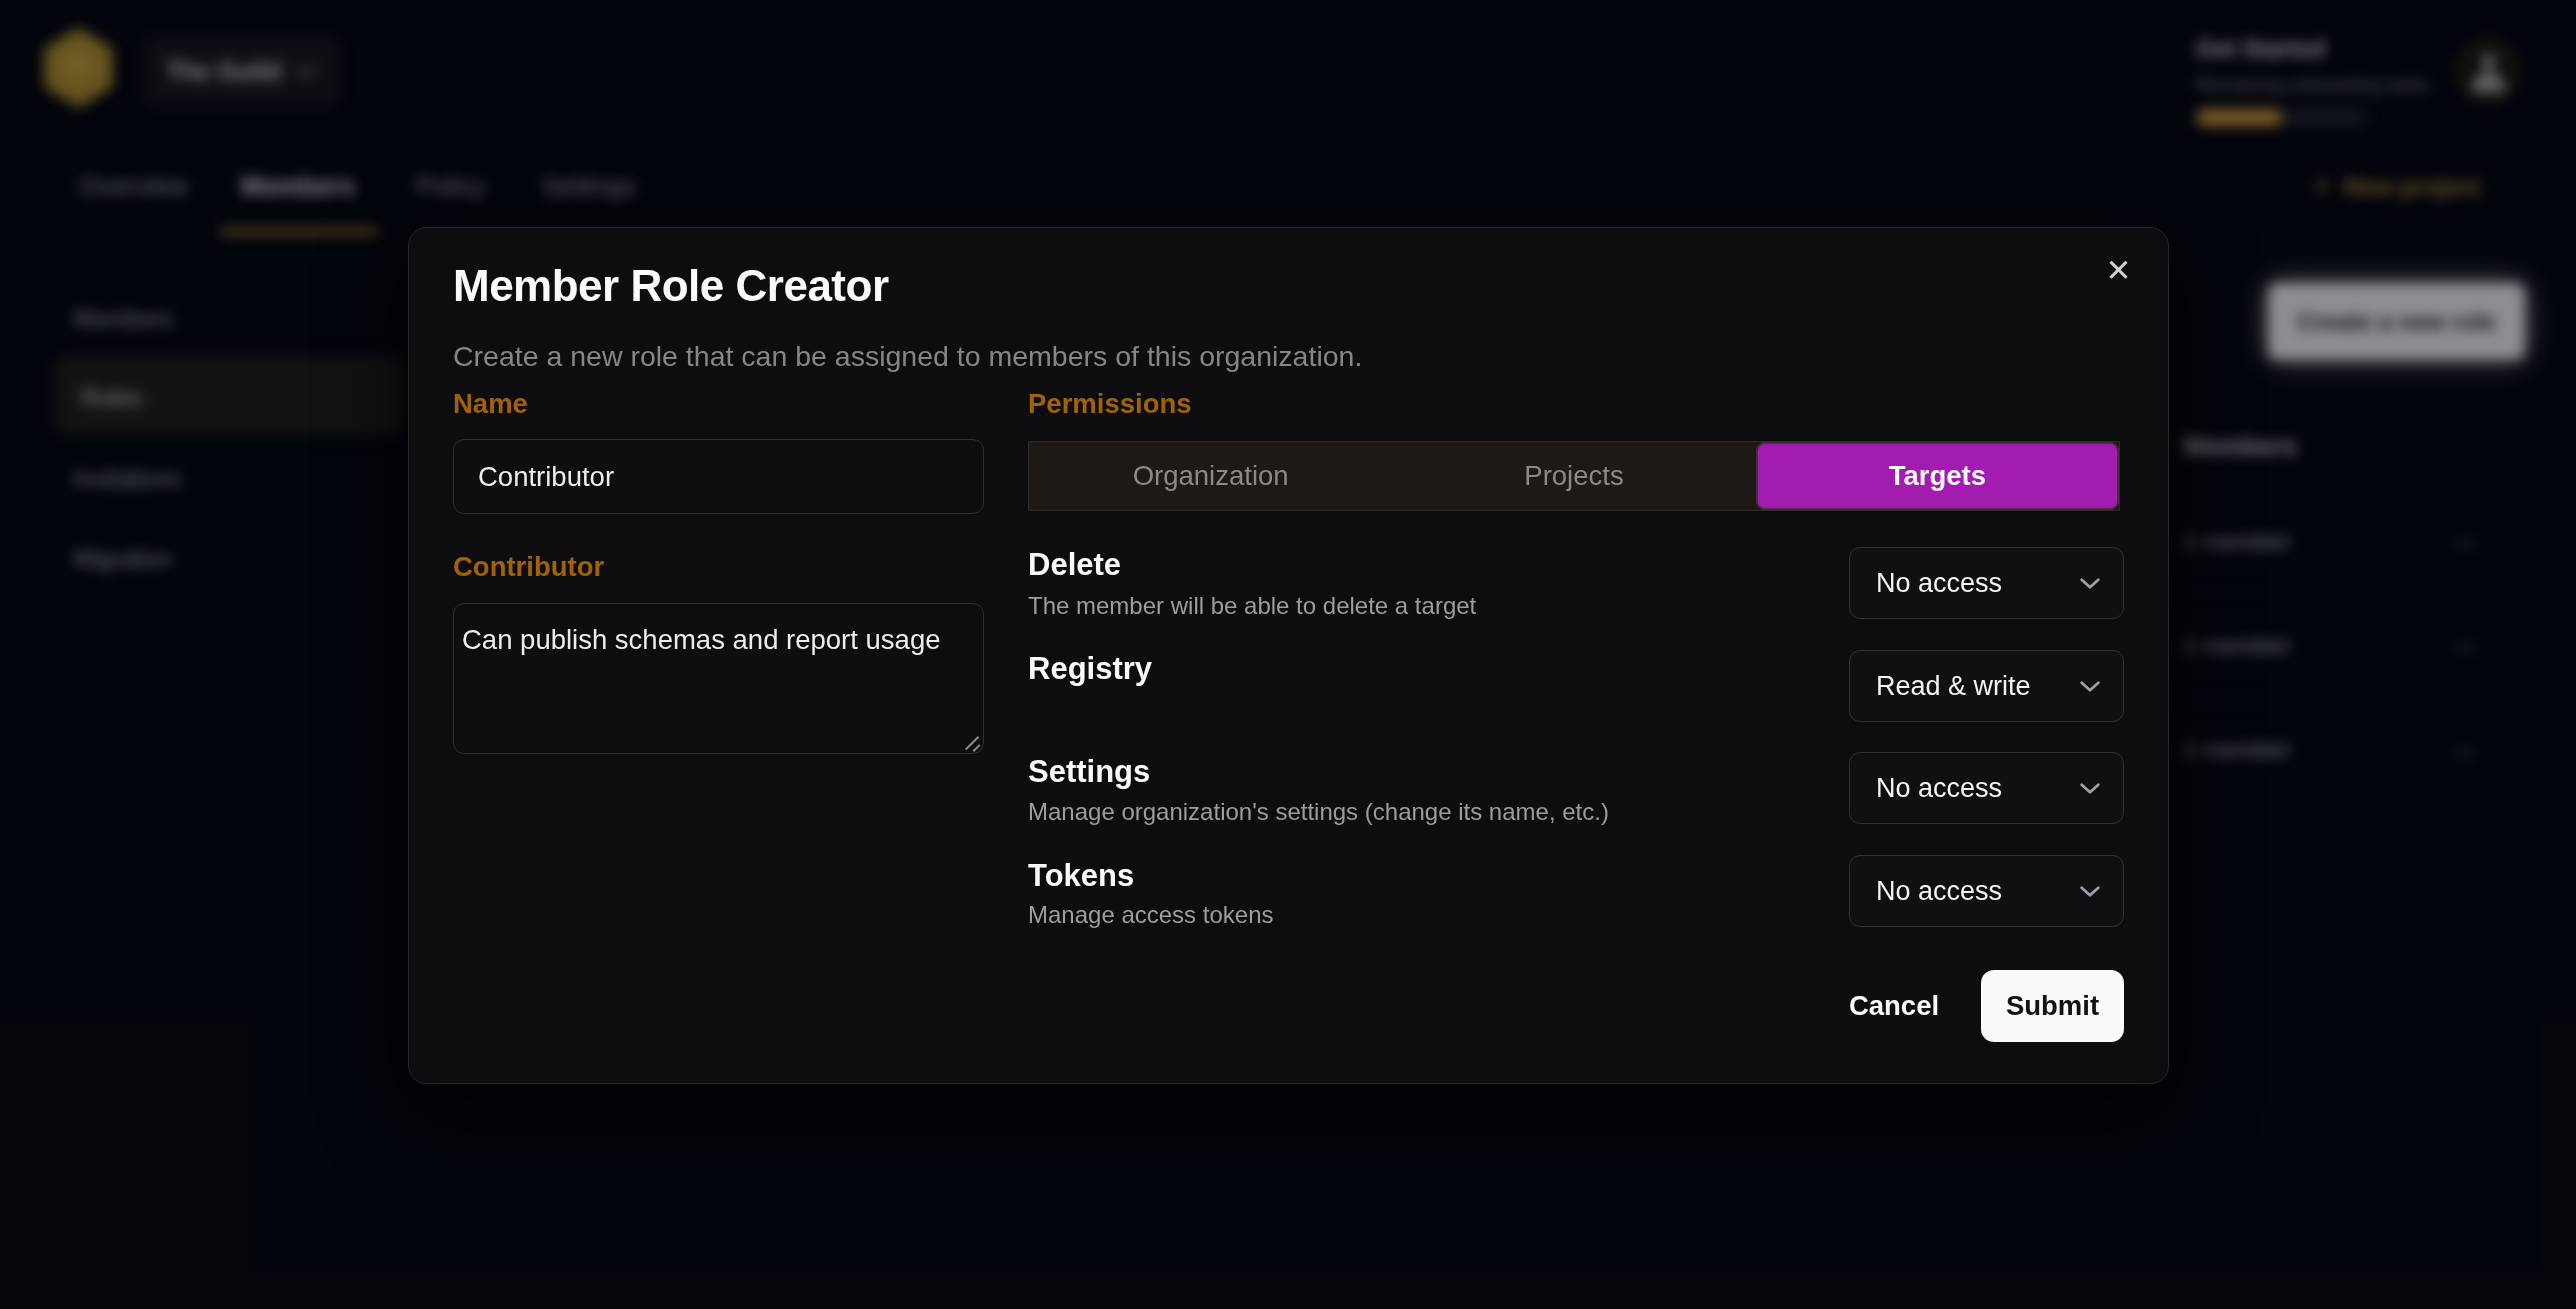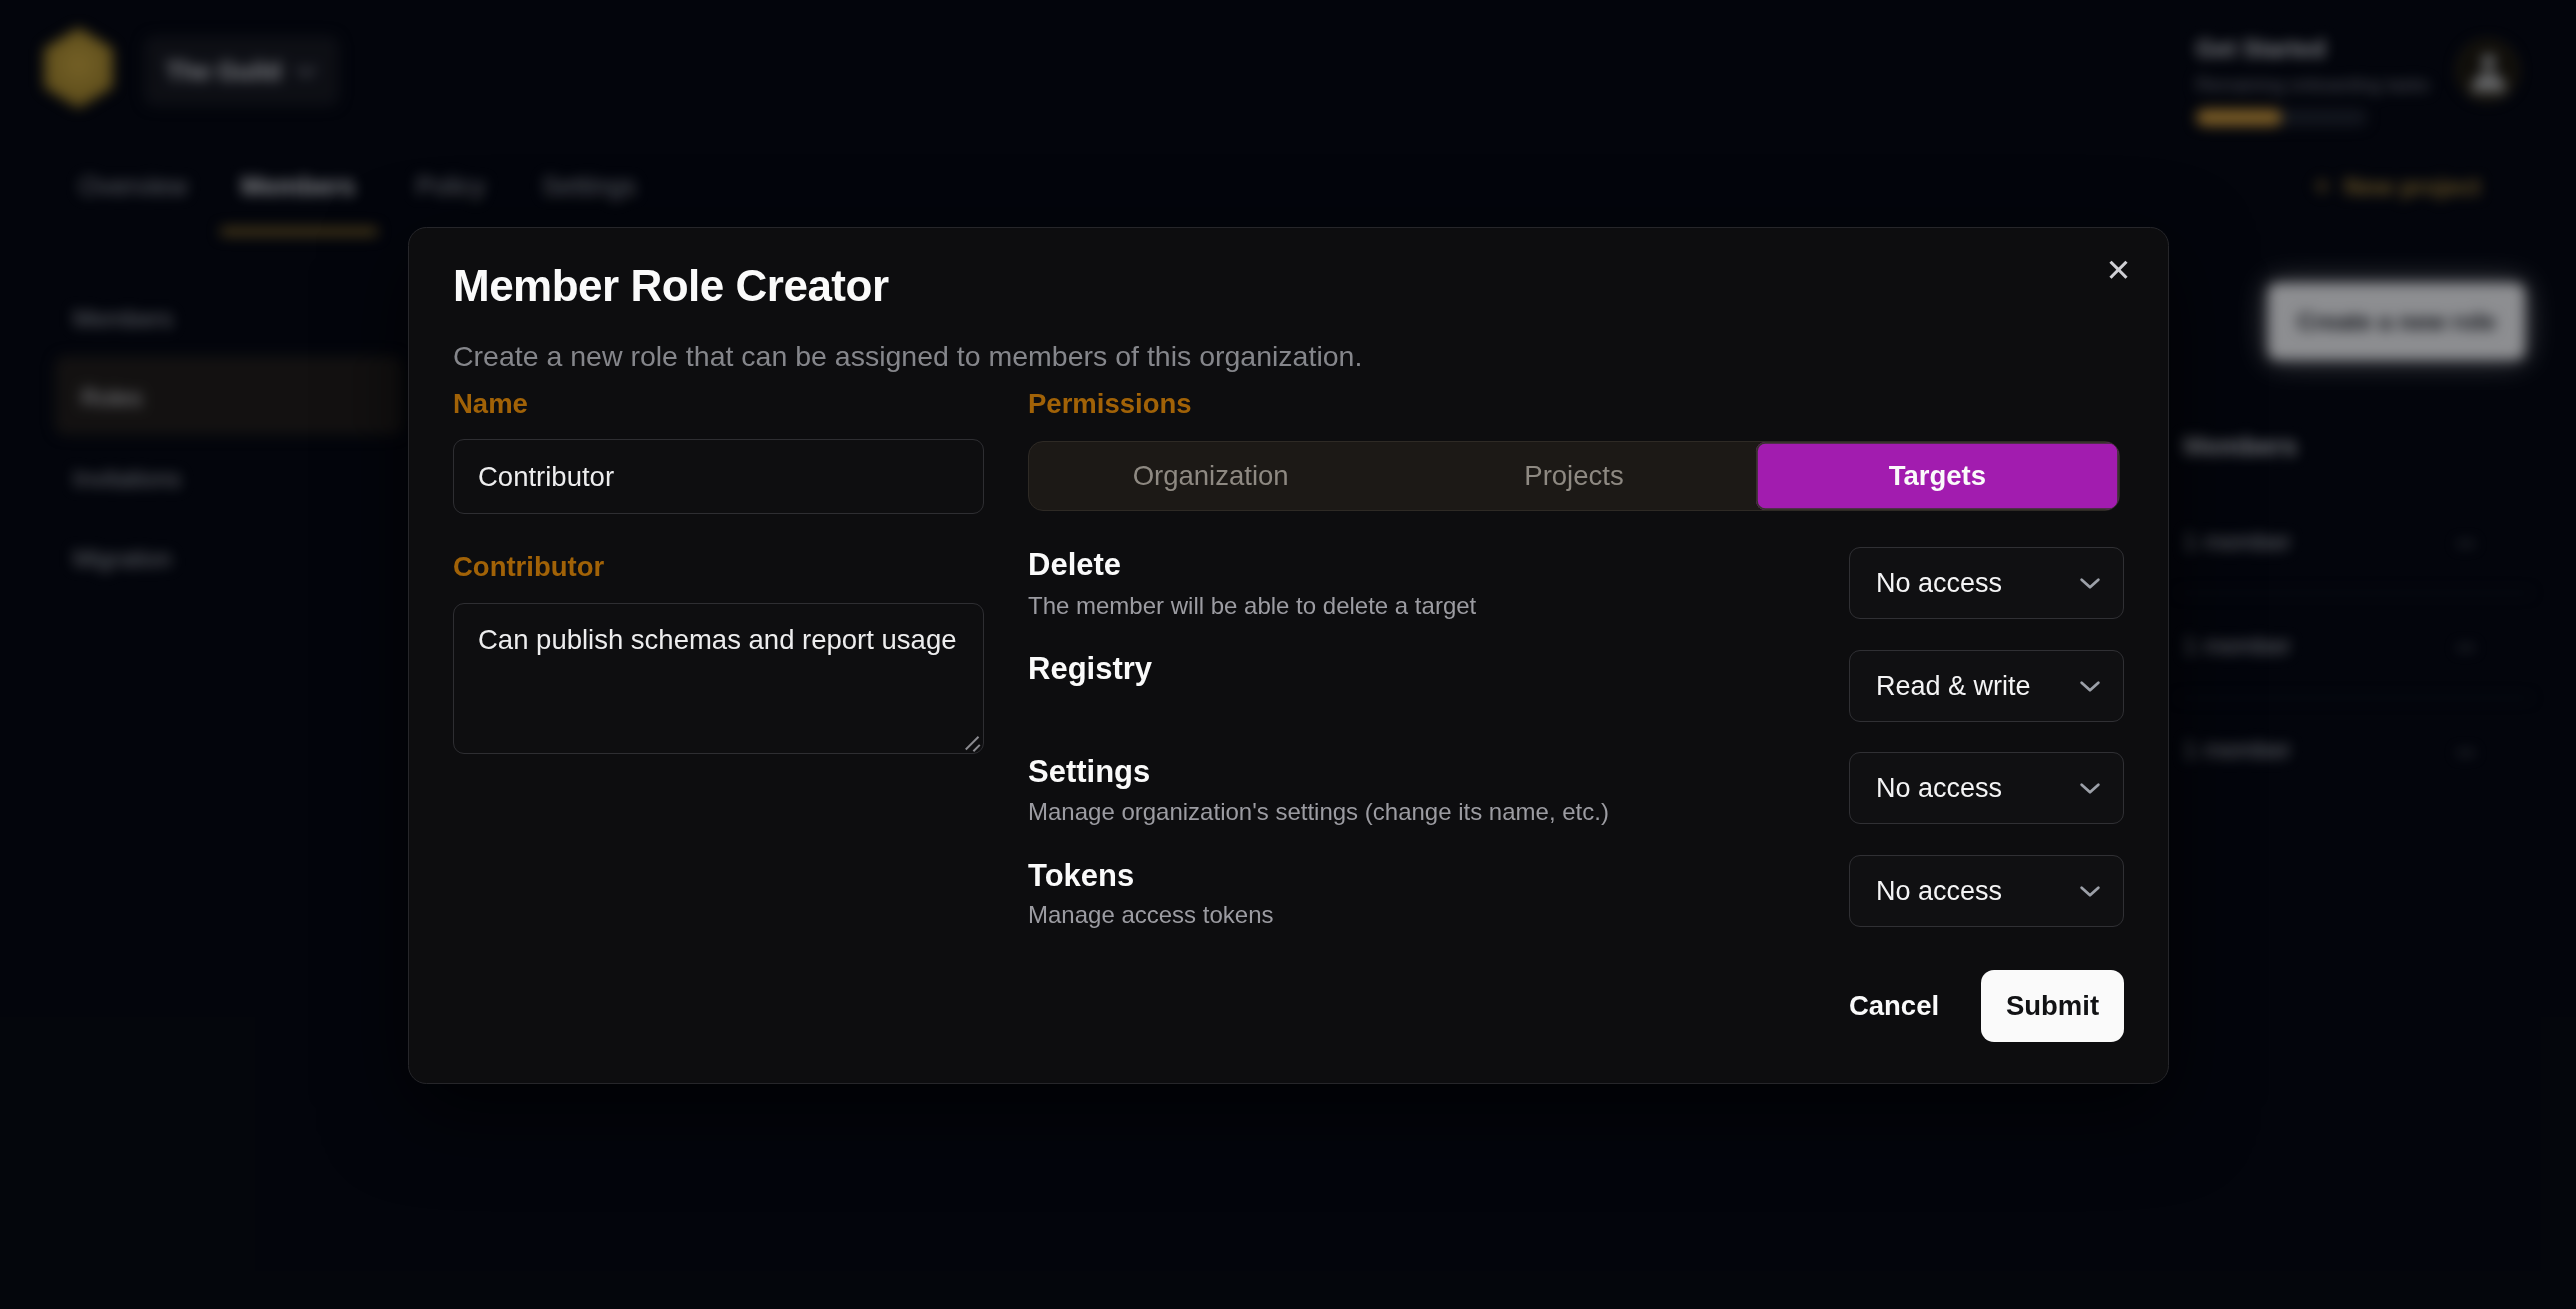--- a/index.html
+++ b/index.html
@@ -70,30 +70,30 @@
                  color:#fafafa; letter-spacing:-0.5px; }
   .modal-subtitle { position:absolute; left:44px; top:112px; font-size:28.5px; color:#85868b; }
 
   .field-label { position:absolute; font-size:27.5px; font-weight:700; color:#a16207; }
   .text-input { position:absolute; left:44px; top:211px; width:531px; height:75px;
                 background:#0e0e10; border:1.8px solid #2e2e32; border-radius:11px;
                 color:#ededee; font-size:27.5px; padding:0 24px;
                 font-family:"Liberation Sans","DejaVu Sans",sans-serif; }
   .text-area { position:absolute; left:44px; top:375px; width:531px; height:151px;
                background:#0e0e10; border:1.8px solid #2e2e32; border-radius:11px;
-               color:#ededee; font-size:27.5px; padding:20px 24px; resize:none; overflow:hidden;
+               color:#ededee; font-size:27.5px; padding:20px 8px; resize:none; overflow:hidden;
                font-family:"Liberation Sans","DejaVu Sans",sans-serif; }
   .resize-handle { position:absolute; left:554px; top:503px; width:20px; height:20px; pointer-events:none; }
   .resize-handle::before, .resize-handle::after { content:""; position:absolute; background:#8b8b90;
                height:1.8px; transform:rotate(-45deg); }
   .resize-handle::before { width:18.4px; left:0; top:11px; }
   .resize-handle::after { width:9.2px; left:9.2px; top:15.6px; }
 
   .segmented { position:absolute; left:619px; top:213px; width:1092px; height:70px;
-               background:#1c1916; border:1.8px solid #2e2a25; border-radius:15px;
+               background:#1c1916; border:1.8px solid #2e2a25; border-radius:1px;
                display:flex; overflow:hidden; }
   .segment { flex:1; display:flex; align-items:center; justify-content:center;
              font-size:27.5px; color:#8e8982; cursor:pointer; }
   .segment.active { background:#a21caf; border-radius:9.2px; color:#fafafa; font-weight:700;
                     box-shadow:inset 0 0 0 1.8px #37332c; }
 
   .perm-title { position:absolute; left:619px; font-size:31px; font-weight:700; color:#fafafa; }
   .perm-desc  { position:absolute; left:619px; font-size:24px; color:#9c9ca2; }
   .dropdown { position:absolute; left:1440px; width:275px; height:72px; background:#101012;
               border:1.8px solid #303034; border-radius:11px; display:flex; align-items:center;

